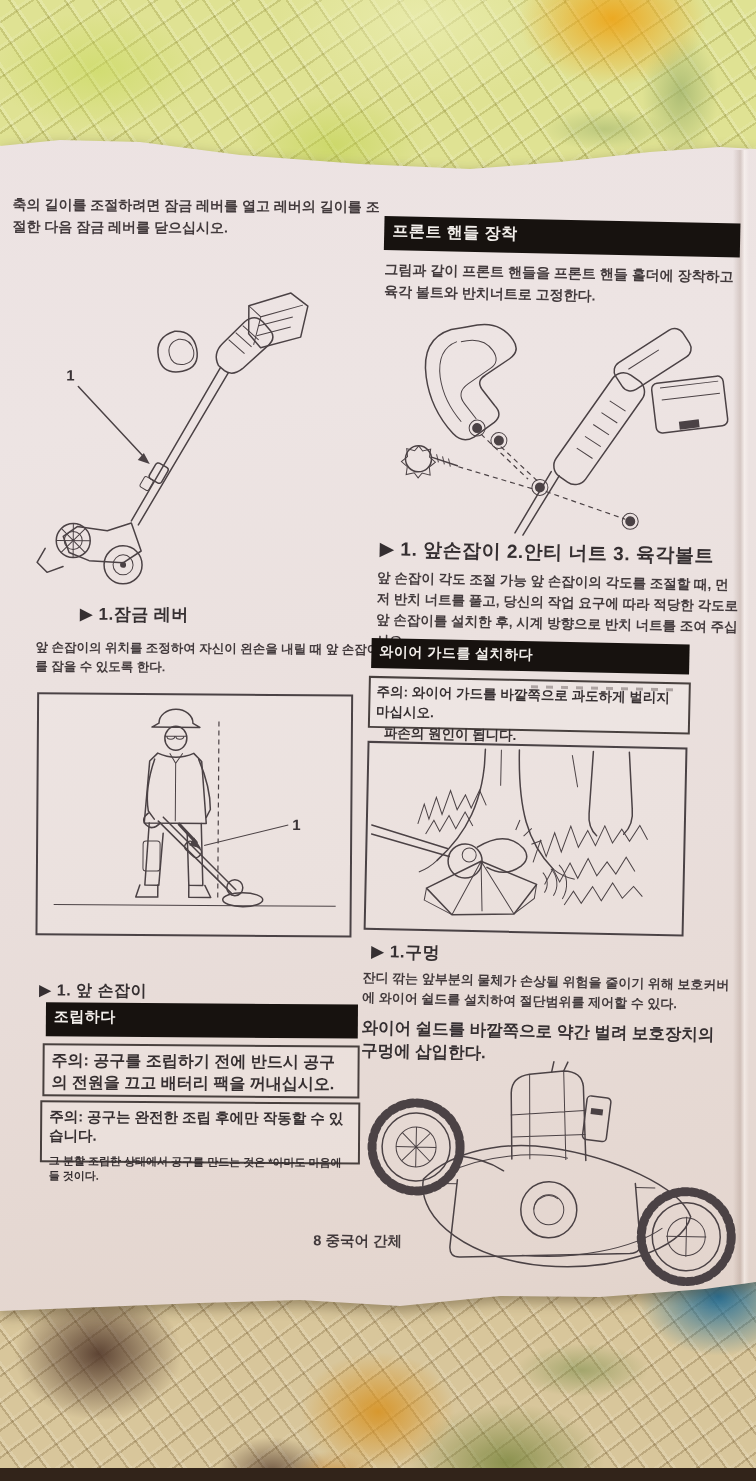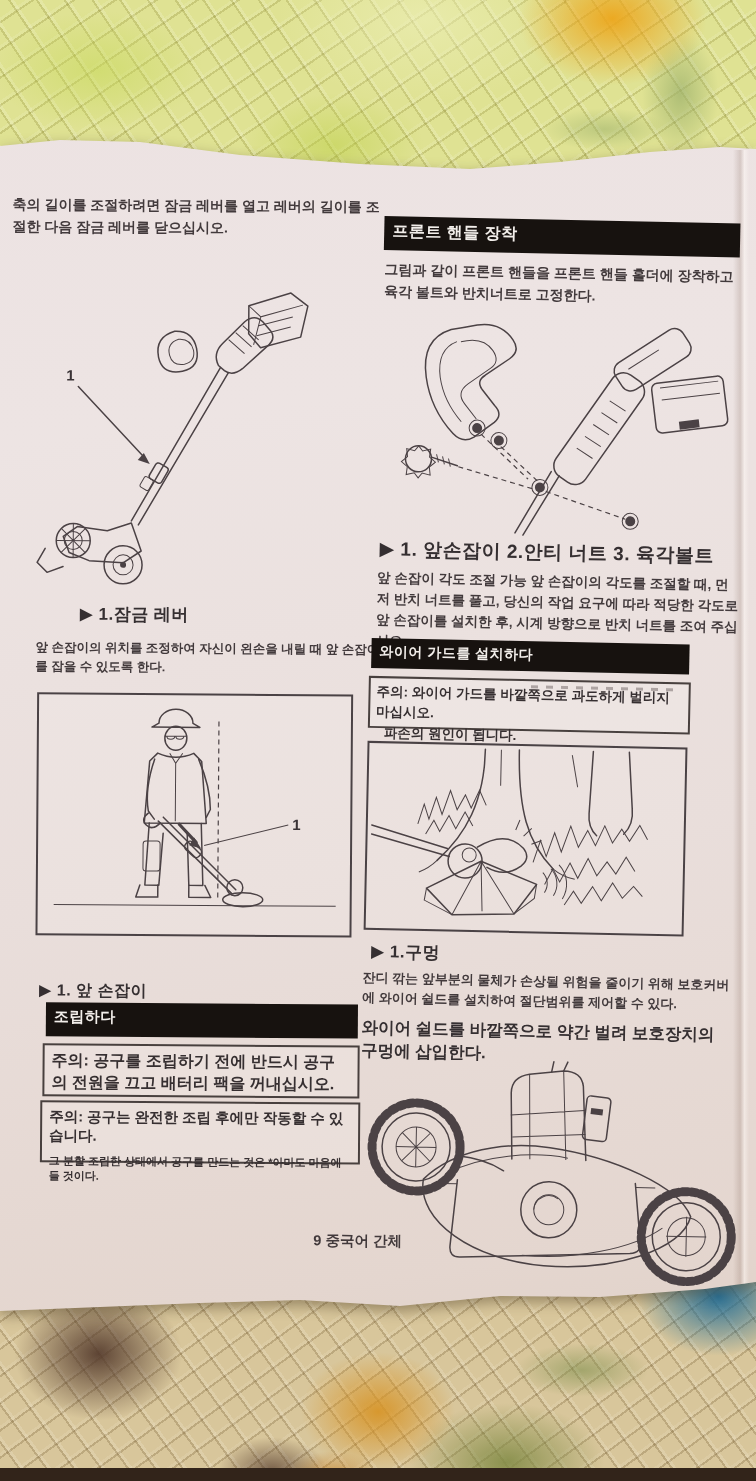--- a/index.html
+++ b/index.html
@@ -164,21 +164,21 @@
 
       <div class="txt cap" style="left:46px; top:980px; font-size:16px;">▶ 1. 앞 손잡이</div>
 
       <div class="bar" style="left:53px; top:1002px; width:312px; height:34px; font-size:15px;">조립하다</div>
       <div class="wbox" style="left:50px; top:1043px; width:317px; height:53px; padding:4px 7px; font-size:16px; line-height:1.35;">주의: 공구를 조립하기 전에 반드시 공구의 전원을 끄고 배터리 팩을 꺼내십시오.</div>
       <div class="wbox" style="left:48px; top:1100px; width:320px; height:62px; padding:5px 7px;">
         <div style="font-size:14.5px;">주의: 공구는 완전한 조립 후에만 작동할 수 있습니다.</div>
         <div style="font-size:11px; font-weight:700; margin-top:8px;">그 분할 조립한 상태에서 공구를 만드는 것은 *아마도 마음에 들 것이다.</div>
       </div>
 
-      <div class="txt" style="left:322px; top:1229px; font-size:14.5px; font-weight:800;">9 중국어 간체</div>
+      <div class="txt" style="left:322px; top:1229px; font-size:14.5px; font-weight:800;">8 중국어 간체</div>
     </div>
 
     <div class="rot-r">
       <div class="bar" style="left:389px; top:208px; width:356px; height:34px; font-size:16px;">프론트 핸들 장착</div>
       <p class="txt body-m" style="left:390px; top:250px; width:362px;">그림과 같이 프론트 핸들을 프론트 핸들 홀더에 장착하고 육각 볼트와 반치너트로 고정한다.</p>
 
       <svg style="left:398px; top:298px;" width="352" height="226" viewBox="0 0 352 226">
 
         <path class="ln" d="M60,22 q-30,10 -24,48 q5,32 28,56 q10,10 21,3 l20,-15 q9,-8 0,-17 l-13,-16 q-6,-8 3,-14 l24,-17 q11,-8 3,-19 q-13,-18 -36,-14 q-14,3 -26,5 z"></path>
         <path class="lnT" d="M66,34 q-20,8 -16,36 q4,24 22,44 M70,34 q22,-6 32,8 q8,11 -2,18 l-22,16 q-12,9 -3,20 l12,15"></path>

